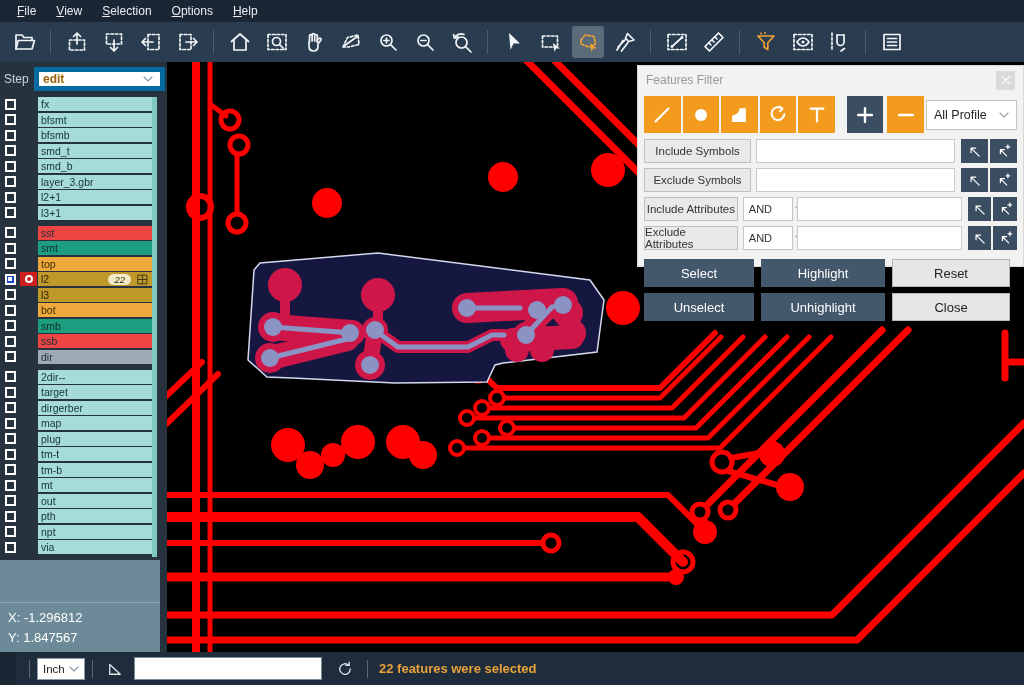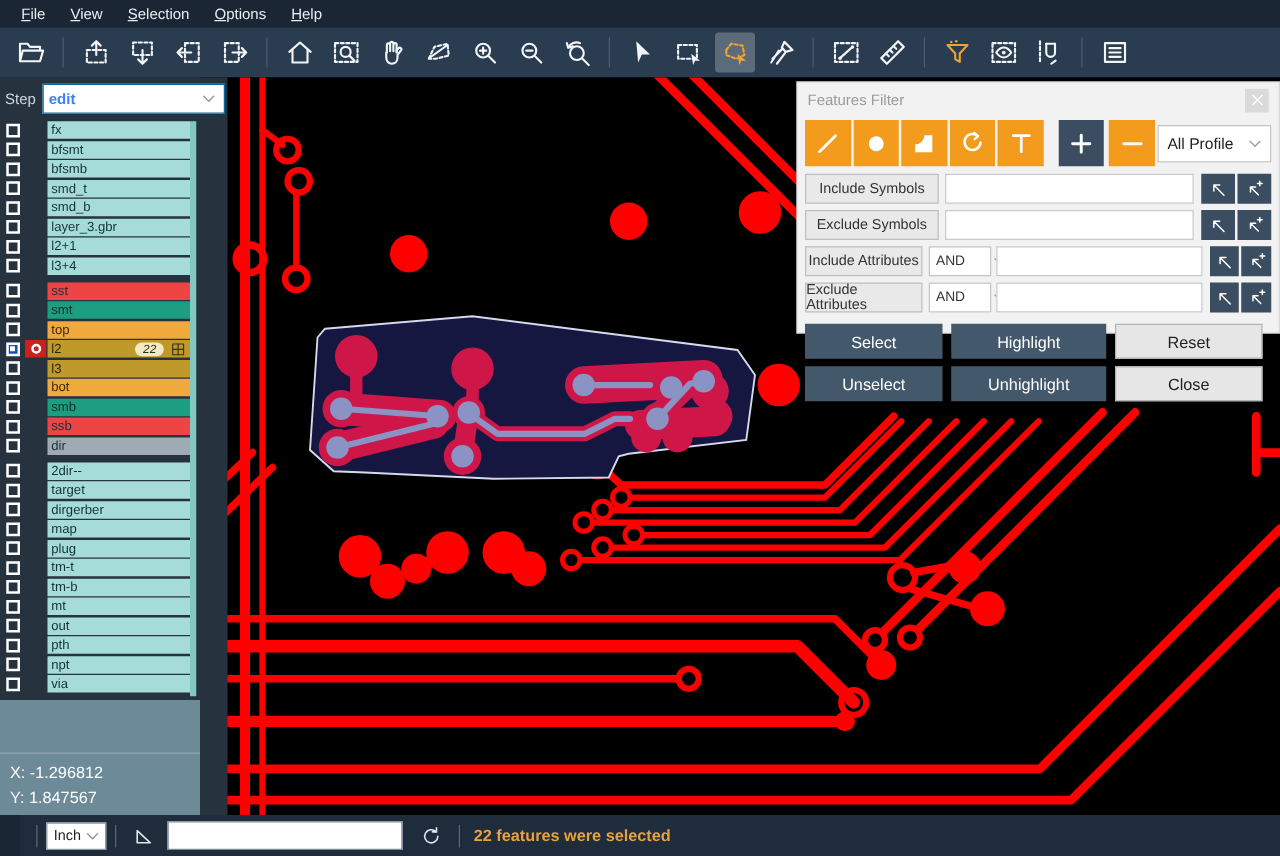--- a/index.html
+++ b/index.html
@@ -21,25 +21,25 @@
   .tbtn.active { background:#5C6B79; }
   .tbtn.orange, .tbtn .tint-orange { color:#F0A233; }
   .tsep { width:1px; height:24px; background:#4A5C6D; margin:0 7px; }
   .ic { display:inline-flex; }
   .ic svg { width:24px; height:24px; stroke:currentColor; fill:none; stroke-width:1.7;
             stroke-linecap:round; stroke-linejoin:round; }
   .ic.small svg { width:16px; height:16px; }
   .ic.tiny svg { width:13px; height:13px; }
 
   
-  .sidebar { position:absolute; left:0; top:62px; width:182px; height:590px; background:#26323E; }
+  .sidebar { position:absolute; left:0; top:62px; width:167px; height:590px; background:#26323E; }
   .step-row { display:flex; align-items:center; height:34px; padding:0 2px 0 4px; }
   .step-label { color:#cdd6de; font-size:12px; width:30px; }
-  .step-select { flex:1; height:24px; background:#fff; border:1px solid #0369a1; display:flex;
-                 align-items:center; padding:0 4px; font-size:12px; font-weight:bold; color:#3b82f6; }
+  .step-select { flex:1; height:24px; background:#fff; border:5px solid #0369a1; display:flex;
+                 align-items:center; padding:0 4px; font-size:12px; font-weight:bold; color:#a16207; }
   .step-select .ic { margin-left:auto; color:#8a9aa6; }
   .layers { position:absolute; left:0; top:35px; width:152px; }
   .scrollstrip { position:absolute; left:152px; top:35px; width:5px; height:460px; background:#7FC9C2; }
   .layer-row { display:flex; align-items:center; height:14px; margin-bottom:1.5px; }
   .layer-row.gap-top { margin-top:6px; }
   .cbcell { width:20px; display:flex; justify-content:center; }
   .cb { width:11px; height:11px; border:2px solid #fff; background:transparent; }
   .cb.checked { background:#1849C8; box-shadow:inset 0 0 0 2px #1849C8, inset 0 0 0 20px #fff0;
                 position:relative; }
   .cb.checked:after { content:""; position:absolute; left:1.5px; top:1.5px; width:4px; height:4px; background:#fff; }
@@ -518,21 +518,21 @@
           <div class="lname st-teal">
             <span>l2+1</span>
           </div>
         </div>
         <div class="layer-row">
           <div class="cbcell">
             <span class="cb"></span>
           </div>
           <div class="actcell"></div>
           <div class="lname st-teal">
-            <span>l3+4</span>
+            <span>l3+1</span>
           </div>
         </div>
         <div class="layer-row gap-top">
           <div class="cbcell">
             <span class="cb"></span>
           </div>
           <div class="actcell"></div>
           <div class="lname st-white">
             <span>sst</span>
           </div>

